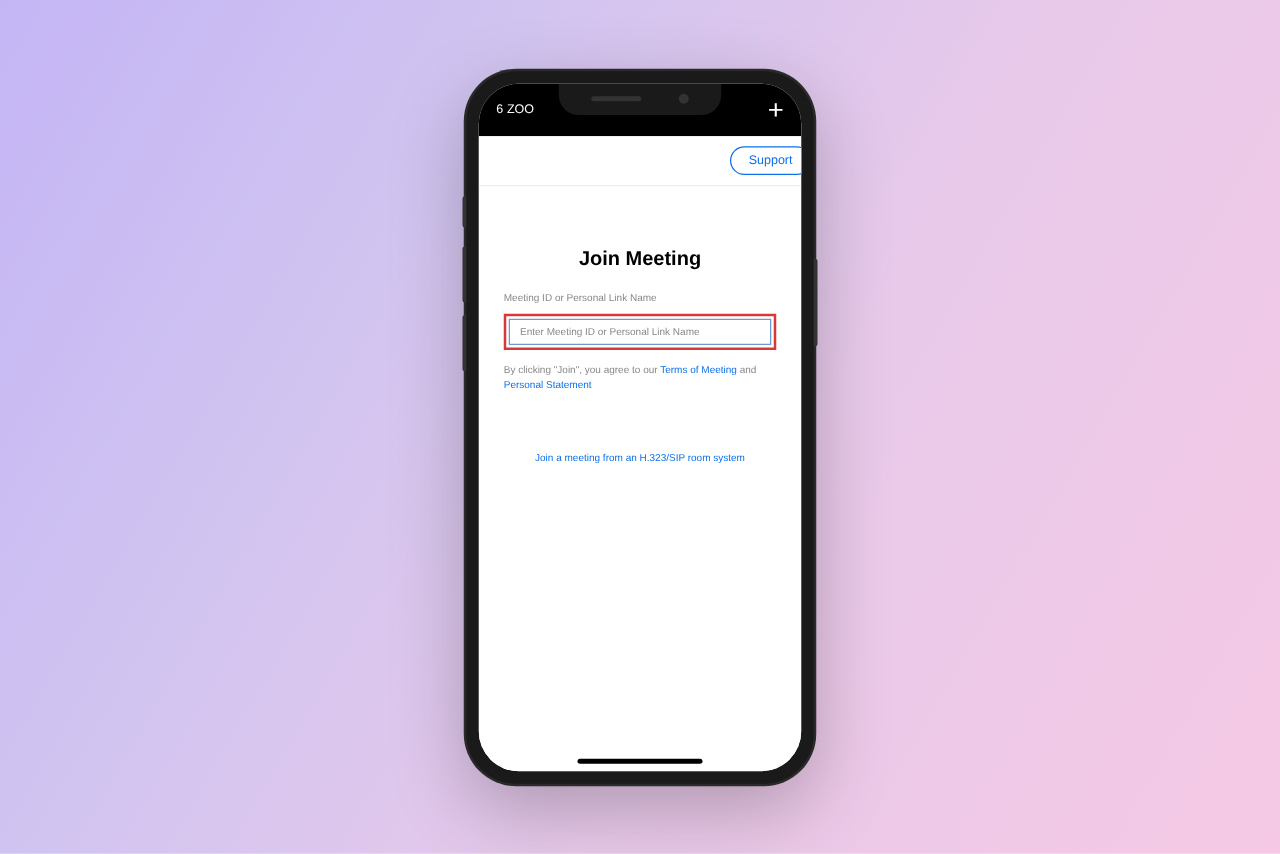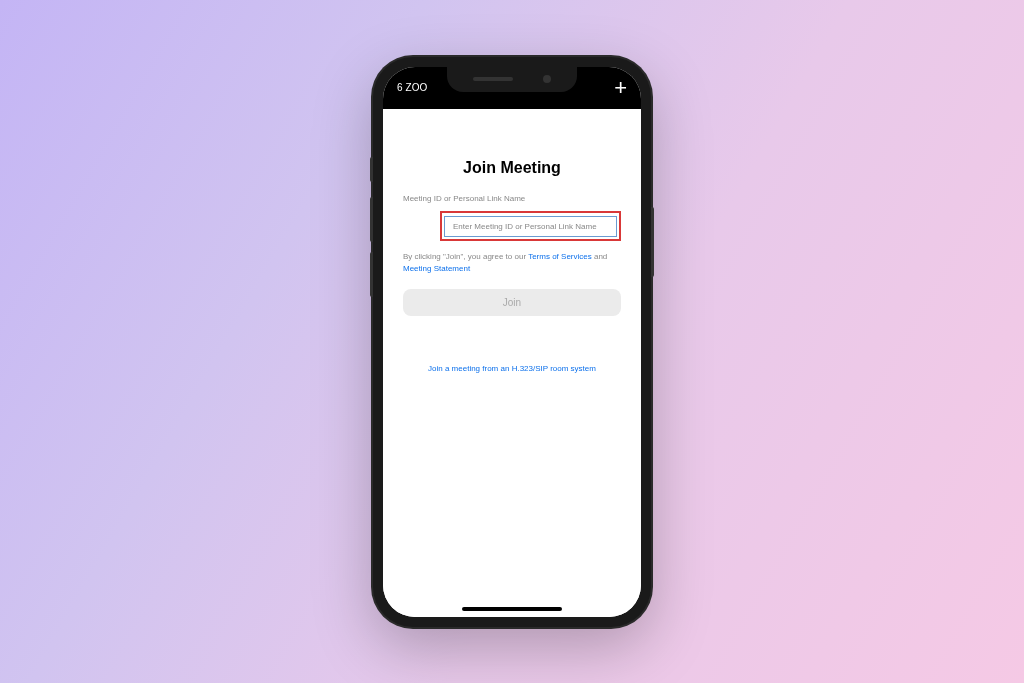--- a/index.html
+++ b/index.html
@@ -138,21 +138,20 @@
     }
     .input-label {
       font-size: 8px;
       color: #888;
       margin-bottom: 8px;
     }
     .input-highlight-wrapper {
       border: 2px solid #d93838;
       padding: 2px;
       margin-bottom: 10px;
-      margin-left: 37px;
     }
     .meeting-input {
       width: 100%;
       padding: 5px 8px;
       font-size: 8px;
       border: 1px solid #6b9bd1;
       outline: none;
       color: #666;
     }
     .meeting-input::placeholder {
@@ -217,35 +216,37 @@
       <div class="status-left">
         <span>6</span>
         <span>ZOO</span>
       </div>
       <div class="status-right">
         <span class="plus-icon">+</span>
       </div>
     </div>
 
     <div class="content-area">
+      <div class="support-bar">
+        <button class="support-button">Support</button>
+      </div>
 
       <div class="main-content">
         <h1 class="page-title">Join Meeting</h1>
         
         <div class="input-label">Meeting ID or Personal Link Name</div>
         
         <div class="input-highlight-wrapper">
           <input type="text" class="meeting-input" placeholder="Enter Meeting ID or Personal Link Name" style="">
         </div>
         
         <div class="agreement-text">
-          <span>By clicking "Join", you agree to our </span><a href="#">Terms of Services</a><span> and </span><a href="#">Meeting Statement</a>
+          <span>By clicking "Join", you agree to our </span><a href="#">Terms of Meeting</a><span> and </span><a href="#">Personal Statement</a>
         </div>
         
-        <button class="join-button">Join</button>
         
         <div class="footer-link">
           <a href="#">Join a meeting from an H.323/SIP room system</a>
         </div>
       </div>
 
       <div class="home-indicator"></div>
     </div>
   </div>
 </div>

